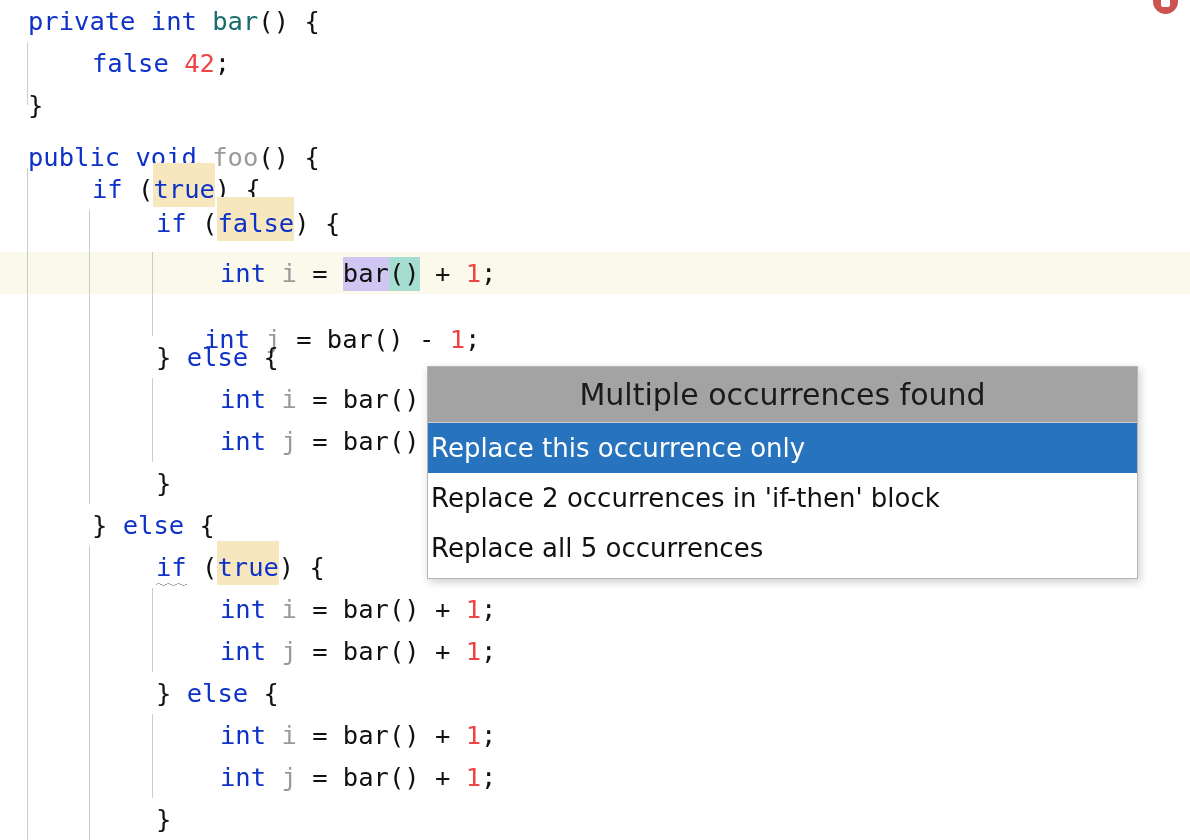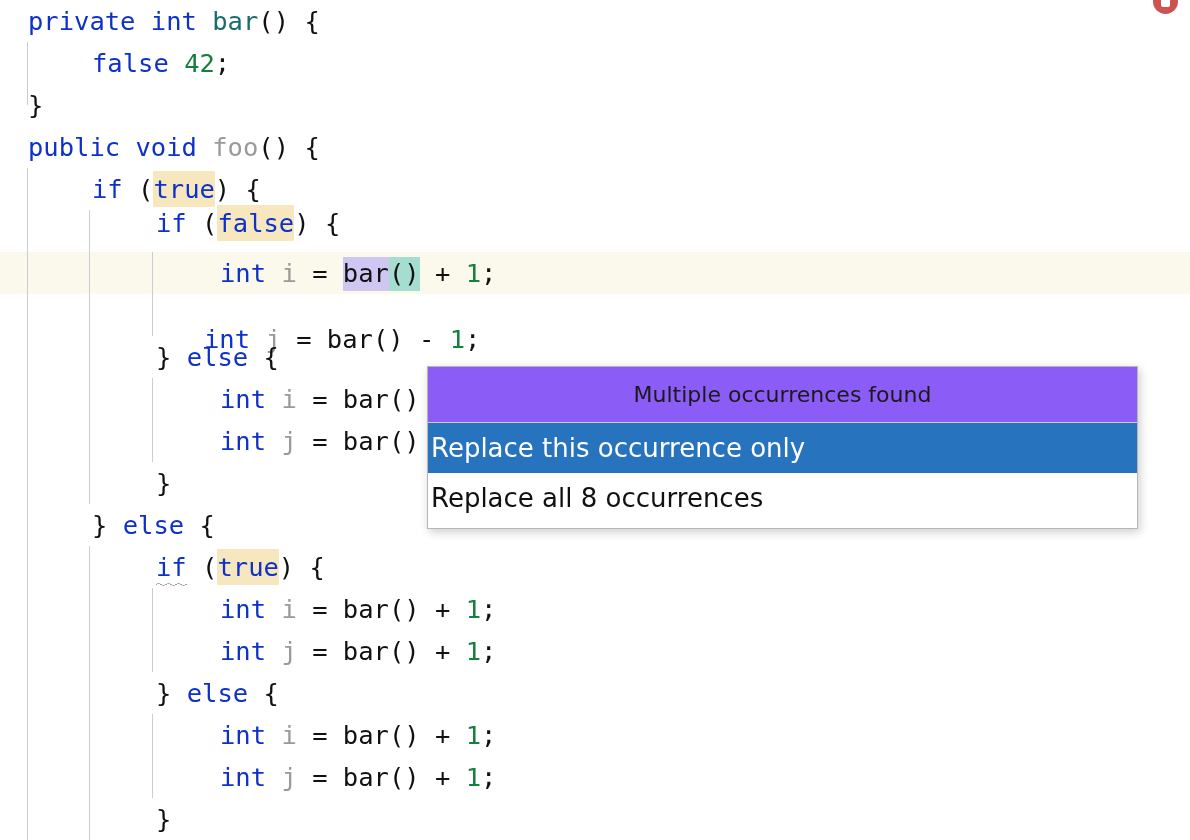--- a/index.html
+++ b/index.html
@@ -59,31 +59,31 @@
   .ln {
     position: absolute;
     left: 28px;
     white-space: pre;
     height: 42px;
     line-height: 42px;
   }
 
   
   .kw   { color: #0e31c8; }        
-  .num  { color: #15803d; }        
+  .num  { color: #ef4444; }        
   .decl { color: #1a6b6b; }        
   .meth { color: #111111; }        
   .grey { color: #9a9a9a; }        
   .punc { color: #111111; }
 
   
   .hl-kw {
     background: #f6e7bf;
     border-radius: 1px;
-    padding: 3px 0 3px 0;
+    padding: 11px 0 3px 0;
   }
   .hl-name {
     background: #cfc6f2;
     padding: 1px 0 3px 0;
   }
   .hl-paren {
     background: #a5ded0;
     padding: 1px 0 3px 0;
   }
 
@@ -136,23 +136,23 @@
     background: #ffffff;
     border: 1px solid #b6b6b6;
     box-shadow: 2px 3px 9px rgba(0,0,0,0.20);
     font-family: "DejaVu Sans", sans-serif;
     box-sizing: border-box;
   }
   #popup-title {
     height: 56px;
     line-height: 56px;
     text-align: center;
-    background: #8b5cf6;
+    background: #a3a3a3;
     color: #1a1a1a;
-    font-size: 22px;
+    font-size: 30px;
     border-bottom: 1px solid #cdcdcd;
     box-sizing: border-box;
   }
   .popup-item {
     height: 50px;
     line-height: 50px;
     padding: 0 20px 0 3px;
     font-size: 26px;
     color: #111111;
     background: #ffffff;
@@ -190,21 +190,21 @@
     
     <div class="ln" style="top:0px;text-align:right;"><span class="kw">private</span><span> </span><span class="kw">int</span><span> </span><span class="decl">bar</span><span class="punc">()</span><span> </span><span class="punc">{</span></div>
 
     
     <div class="ln" style="top:42px; left:92px;"><span class="kw">false</span><span> </span><span class="num">42</span><span class="punc">;</span></div>
 
     
     <div class="ln" style="top:84px;"><span class="punc">}</span></div>
 
     
-    <div class="ln" style="top:126px;"><span class="kw">public</span><span> </span><span class="kw">void</span><span> </span><span class="grey">foo</span><span class="punc">()</span><span> </span><span class="punc">{</span></div>
+    <div class="ln" style="top:136px;"><span class="kw">public</span><span> </span><span class="kw">void</span><span> </span><span class="grey">foo</span><span class="punc">()</span><span> </span><span class="punc">{</span></div>
 
     
     <div class="ln" style="top:168px; left:92px;"><span class="kw">if</span><span> </span><span class="punc">(</span><span class="kw hl-kw">true</span><span class="punc">)</span><span> </span><span class="punc">{</span></div>
 
     
     <div class="ln" style="top:202px; left:156px;"><span class="kw">if</span><span> </span><span class="punc">(</span><span class="kw hl-kw">false</span><span class="punc">)</span><span> </span><span class="punc">{</span></div>
 
     
     <div class="ln" style="top:252px; left:220px;"><span class="kw">int</span><span> </span><span class="grey">i</span><span> </span><span class="punc">=</span><span> </span><span class="meth hl-name">bar</span><span class="punc hl-paren">()</span><span> </span><span class="punc">+</span><span> </span><span class="num">1</span><span class="punc">;</span></div>
 
@@ -250,17 +250,18 @@
   </div>
 
   <div id="error-marker">
     <div class="inner"></div>
   </div>
 
   <div id="popup">
     <div id="popup-title">Multiple occurrences found</div>
     <div id="popup-list">
       <div class="popup-item selected">Replace this occurrence only</div>
-      <div class="popup-item">Replace all 8 occurrences</div>
+      <div class="popup-item">Replace 2 occurrences in 'if-then' block</div>
+      <div class="popup-item">Replace all 5 occurrences</div>
     </div>
   </div>
 
 </div>
 
 </body></html>

